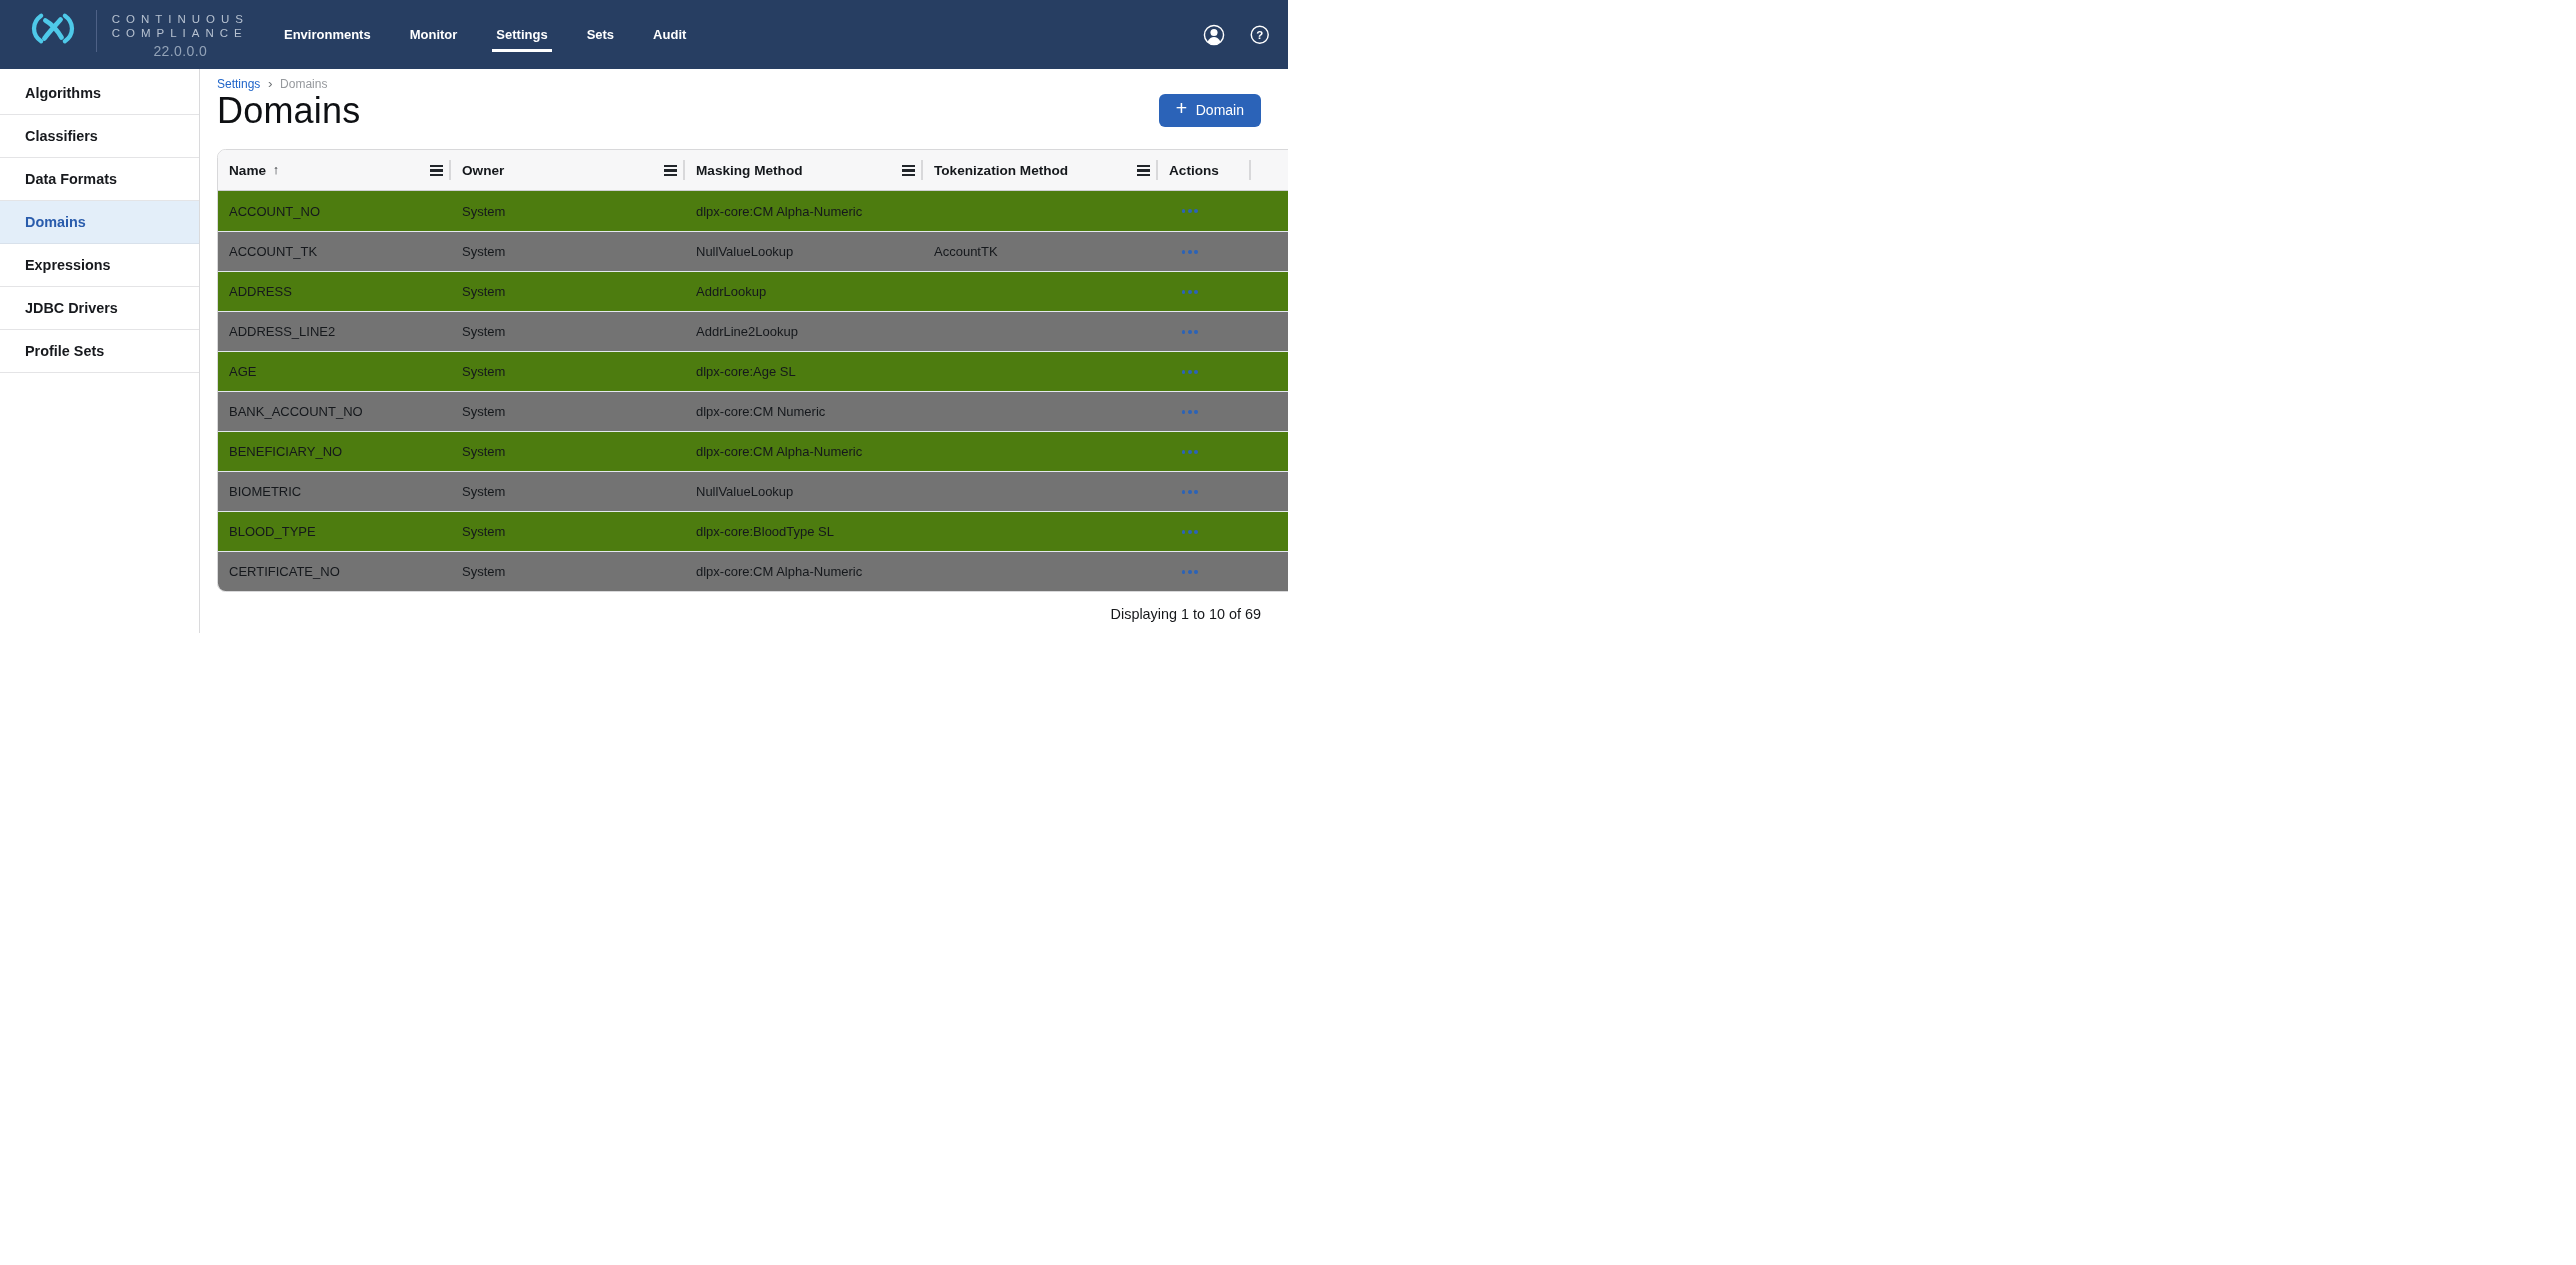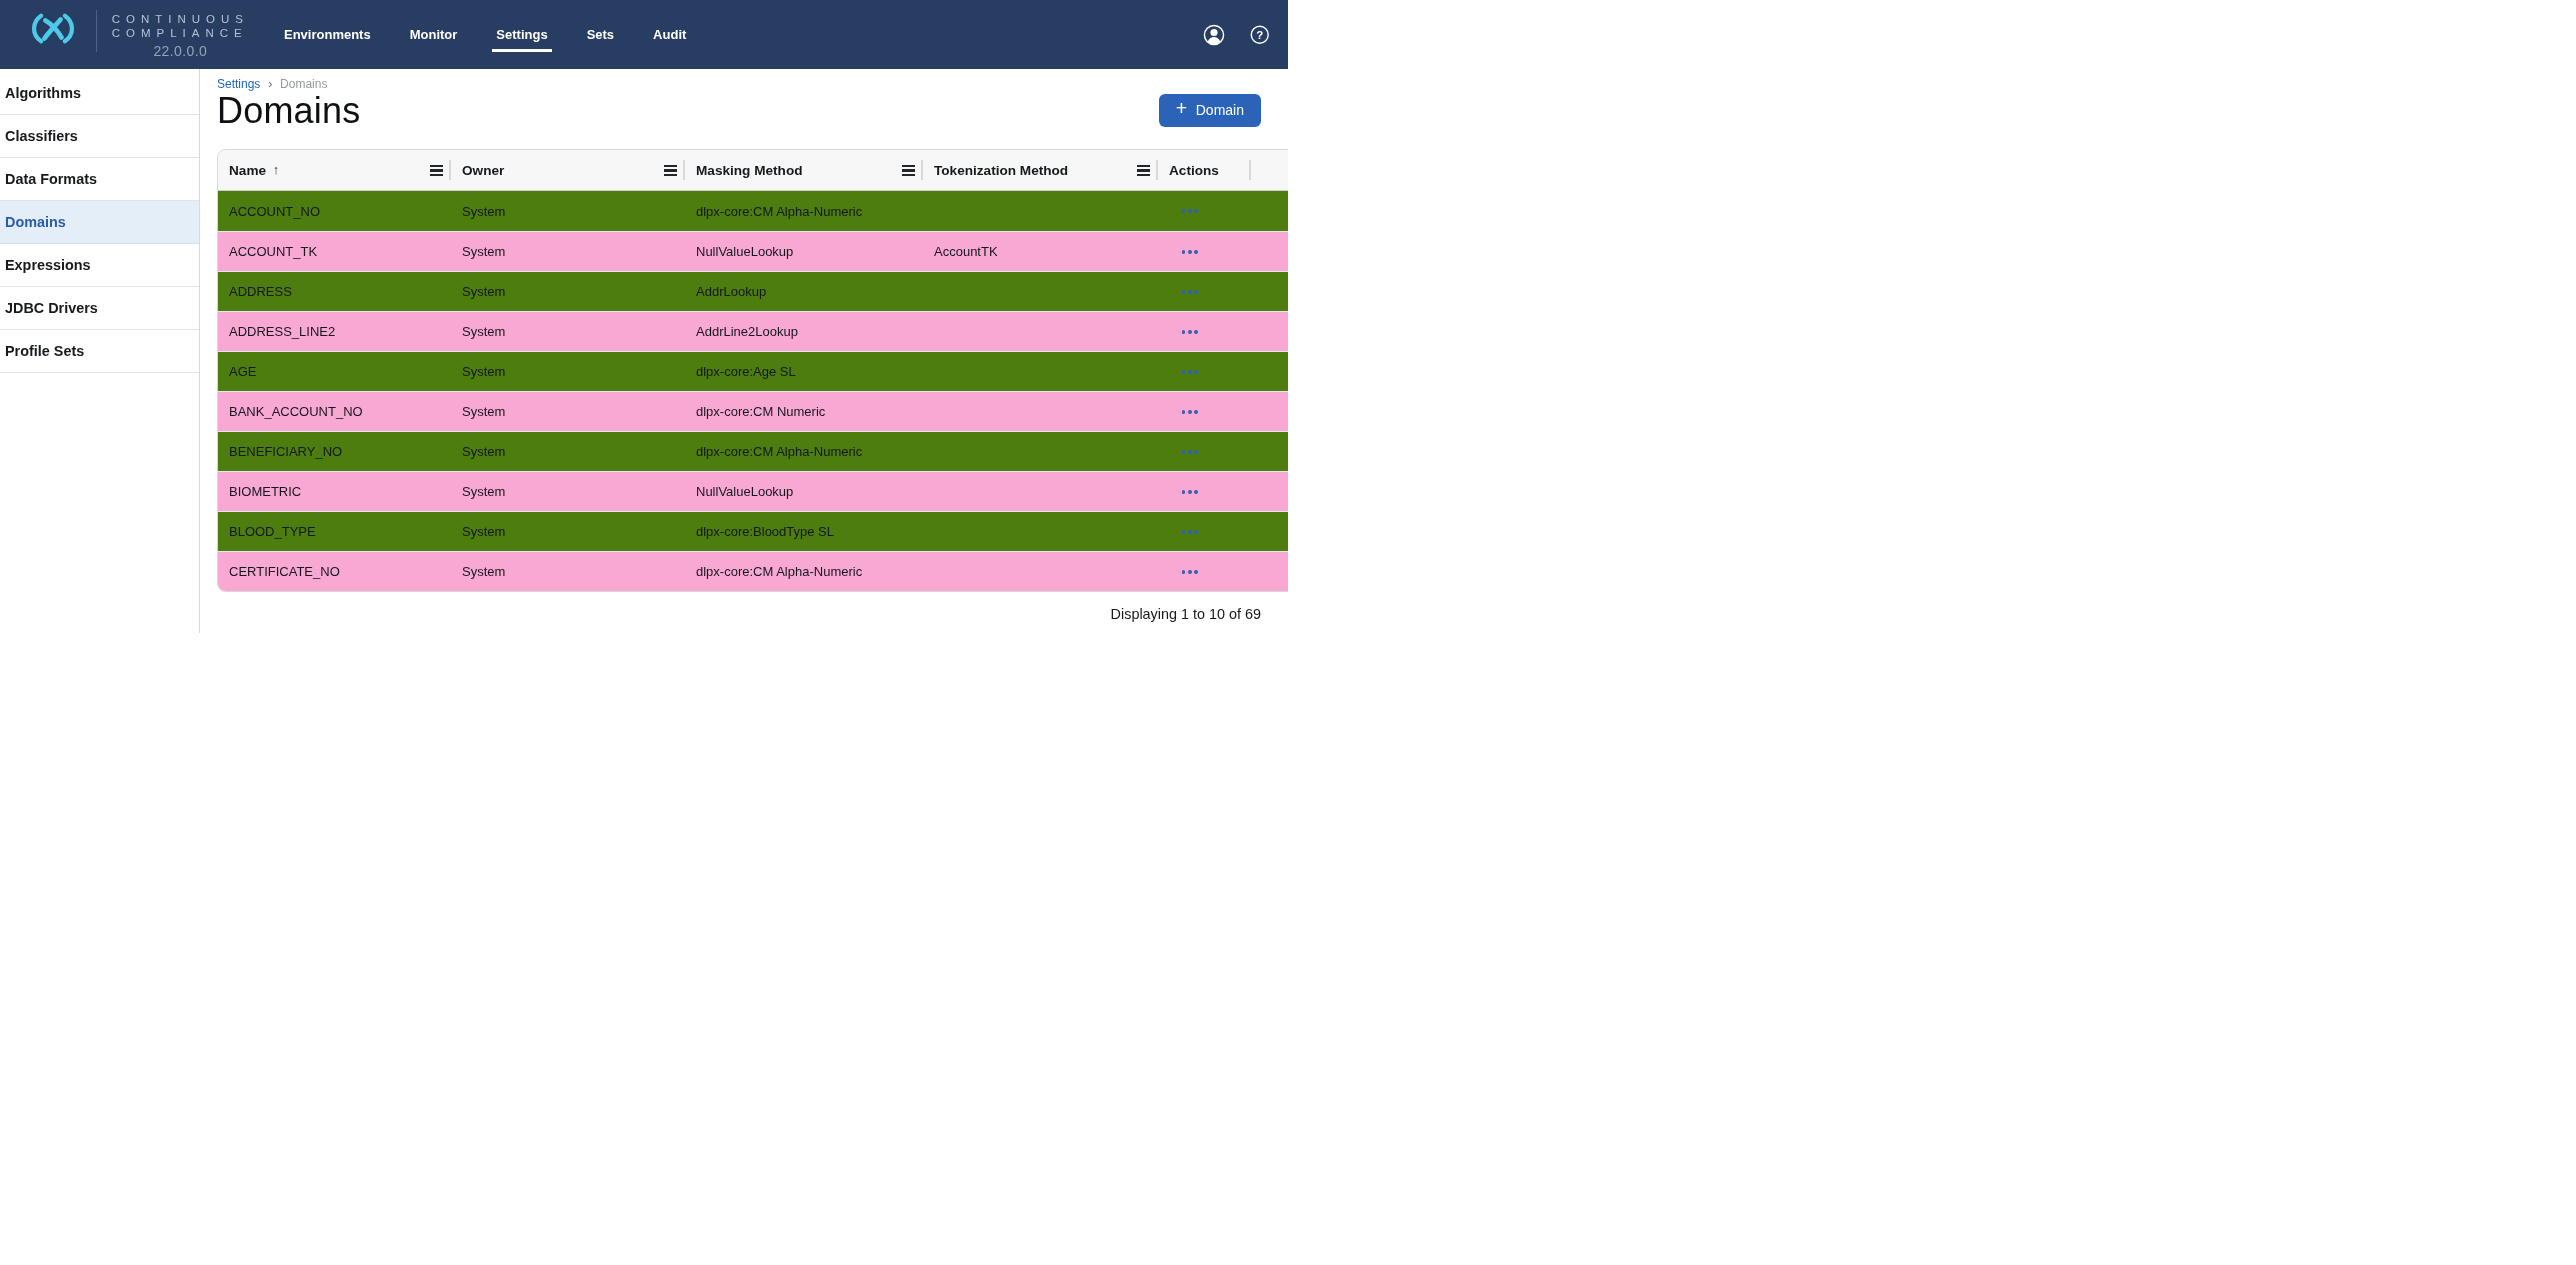--- a/index.html
+++ b/index.html
@@ -17,21 +17,21 @@
   .brand-line{font-size:11.5px;letter-spacing:6px;color:#b6c1d0;line-height:14.4px;font-weight:400;white-space:nowrap}
   .brand-version{font-size:14px;color:#93a3b8;text-align:center;margin-top:2.5px;letter-spacing:0.4px}
   .nav-items{display:flex;gap:39px;margin-left:35px;align-items:center}
   .nav-item{color:#fff;font-weight:700;font-size:13px;text-decoration:none;position:relative;cursor:pointer;white-space:nowrap}
   .nav-item.active::after{content:"";position:absolute;left:-4.2px;right:-4.2px;bottom:-10.2px;height:3px;background:#fff}
   .nav-icons{margin-left:auto;display:flex;align-items:center;gap:24.6px}
   .icon-btn{cursor:pointer;display:flex;background:none;border:none;padding:0}
   
   .body-row{display:flex;height:564px}
   .sidebar{width:200px;border-right:0.8px solid #dadadc;box-sizing:border-box;padding-top:3.4px;flex:none}
-  .side-item{height:43px;display:flex;align-items:center;padding-left:5px;font-size:14.4px;font-weight:700;
+  .side-item{height:43px;display:flex;align-items:center;padding-left:25px;font-size:14.4px;font-weight:700;
     border-bottom:0.8px solid #e4e4e6;cursor:pointer;color:#17191d;box-sizing:border-box}
   .side-item.active{background:#e3eef9;color:#2a5cac;border-bottom-color:#d8e1eb}
   .main{flex:1;padding:7.6px 0 0 17px;box-sizing:border-box}
   
   .breadcrumb{display:flex;align-items:center;gap:7.6px;font-size:12px;height:15.3px}
   .crumb-link{color:#2065c9;text-decoration:none;cursor:pointer}
   .crumb-sep{color:#6d7175;font-size:13.6px;line-height:1;padding-bottom:1.7px}
   .crumb-current{color:#96999d}
   .page-head{display:flex;align-items:center;justify-content:space-between;width:1044px;height:37px;margin-top:0}
   h1{margin:0;font-size:36px;line-height:37px;font-weight:400;color:#0e1013;letter-spacing:0.2px}
@@ -46,21 +46,21 @@
   .c0{width:233px}.c1{width:234px}.c2{width:238px}.c3{width:235px}.c4{width:93px}
   .th-label{font-weight:700;font-size:13.6px;color:#15181c;white-space:nowrap}
   .sort-arrow{font-size:12.7px;margin-left:6.8px;color:#24282d}
   .hamb{margin-left:auto;margin-right:7.6px;width:13.6px;height:11px;flex:none;
     background:linear-gradient(to bottom,#22262b 0 2.2px,transparent 2.2px 4.4px,#22262b 4.4px 6.6px,transparent 6.6px 8.8px,#22262b 8.8px 11px)}
   .corner{flex:1}
   .tbody-wrap{display:flex;position:relative}
   .rows{flex:1}
   .row{display:flex;height:40px;box-sizing:border-box;background:#4d7c0f}
   .row+.row{border-top:0.8px solid #e3e8ee}
-  .row.alt{background:#f9a8d4}
+  .row.alt{background:#737373}
   .td{display:flex;align-items:center;padding-left:11px;box-sizing:border-box;font-size:13px;color:#15181c;flex:none;white-space:nowrap;overflow:hidden}
   .dots{display:flex;gap:2.5px;cursor:pointer;padding:4.2px;margin-left:8.5px}
   .dots i{width:3.8px;height:3.8px;border-radius:50%;background:#2b63b8;display:block}
   .scroll-gutter{width:9.3px;border-left:0.8px solid #d8d8da;position:relative;box-sizing:border-box;flex:none;background:#fff}
   .scroll-thumb{position:absolute;top:5.1px;left:1.3px;width:6px;height:51px;border-radius:3px;background:#b5b5b7;cursor:pointer}
   .table-footer{width:1044px;text-align:right;margin-top:14px;font-size:14.4px;color:#16181b}
 </style>
 </head>
 <body>
 

